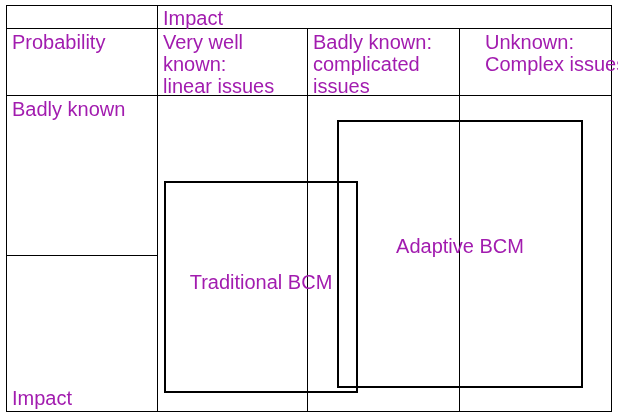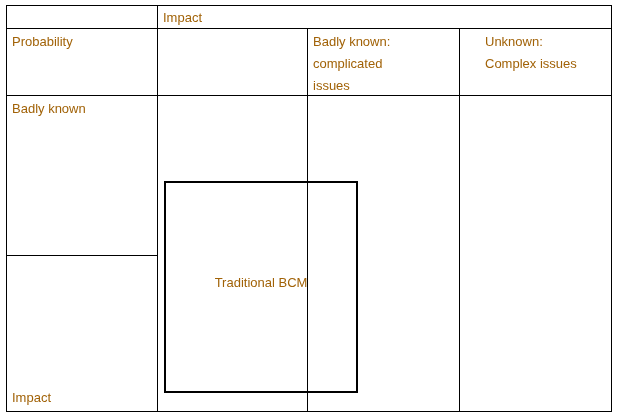--- a/index.html
+++ b/index.html
@@ -2,22 +2,22 @@
 <html><head>
 <meta charset="utf-8">
 <style>
   html, body { margin: 0; padding: 0; background: #ffffff; }
   .canvas {
     position: relative;
     width: 618px;
     height: 420px;
     background: #ffffff;
     font-family: "Liberation Sans", sans-serif;
-    font-size: 13px;
-    color: #a16207;
+    font-size: 20px;
+    color: #a21caf;
     overflow: hidden;
   }
   .matrix-table {
     position: absolute;
     left: 6px; top: 5px;
     width: 606px; height: 407px;
     border: 1px solid #000000;
     box-sizing: border-box;
   }
   .vline, .hline { position: absolute; background: #000000; }
@@ -77,32 +77,37 @@
     <div class="vline v-col2"></div>
     <div class="vline v-col3"></div>
     <div class="hline h-impact"></div>
     <div class="hline h-header"></div>
     <div class="hline h-probdiv"></div>
 
     <div class="cell-label lbl-impact">Impact</div>
 
     <div class="cell-label lbl-probability">Probability</div>
 
+    <div class="cell-label lbl-col1">Very well known:
+linear issues</div>
 
     <div class="cell-label lbl-col2">Badly known:
 complicated
 issues</div>
 
     <div class="cell-label lbl-col3">Unknown:
 Complex issues</div>
 
     <div class="cell-label lbl-wellknown">Badly known</div>
 
     <div class="cell-label lbl-unknown">Impact</div>
 
   </div>
 
+  <div class="overlay-rect rect-adaptive">
+    <span>Adaptive BCM</span>
+  </div>
 
   <div class="overlay-rect rect-traditional">
     <span>Traditional BCM</span>
   </div>
 
 </div>
 
 </body></html>

